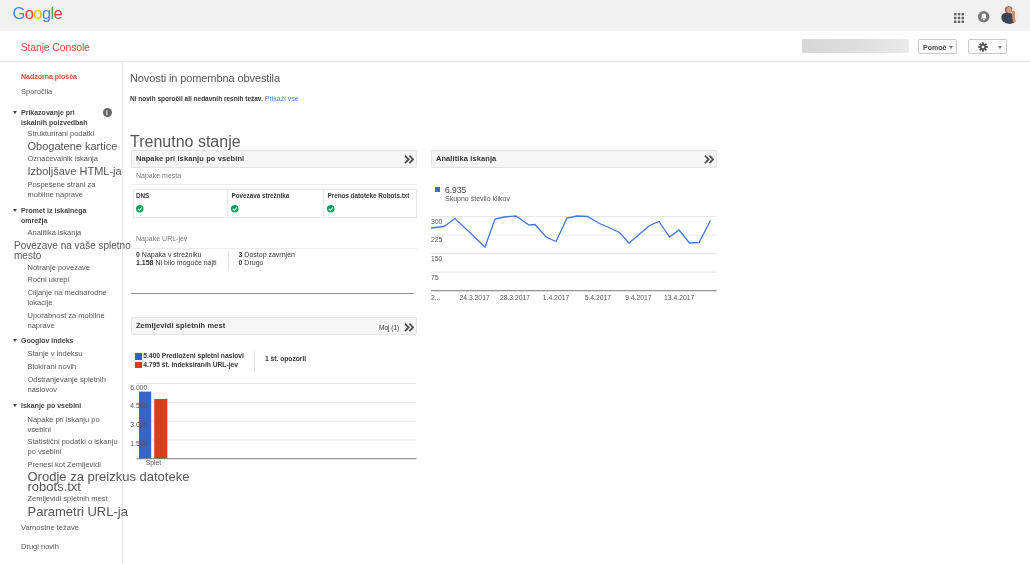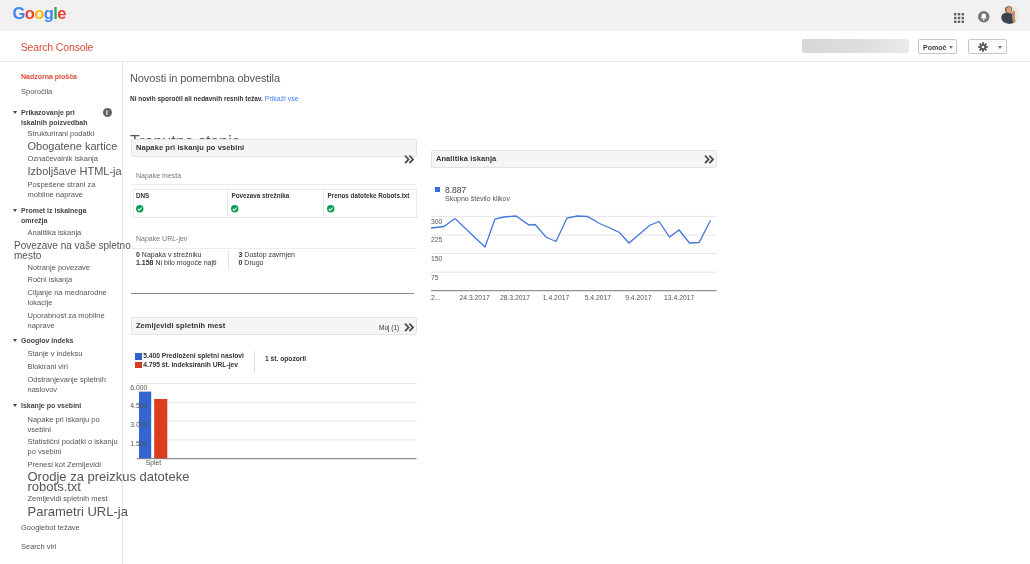--- a/index.html
+++ b/index.html
@@ -5,21 +5,21 @@
 .abs{position:absolute}
 #page{position:relative;width:1030px;height:564px}
 .b{font-weight:bold}
 .hdr{background:#f5f5f5;border:1px solid #e3e3e3;border-radius:2px;width:286px;height:18px}
 .hdr .ht{position:absolute;left:4.4px;top:3.2px;font-size:7.5px;line-height:10px;letter-spacing:0.1px;font-weight:bold;color:#333}
 </style></head>
 <body>
 <div id="page">
 
 <div class="abs" style="left:0;top:0;width:1030px;height:31px;background:#f1f1f1"></div>
-<div class="abs" style="left:12.5px;top:3.5px;font-size:16.5px;font-weight:bold;letter-spacing:-0.6px;line-height:18px"><span style="color:#4285f4">G</span><span style="color:#ea4335">o</span><span style="color:#fbbc05">o</span><span style="color:#4285f4">g</span><span style="color:#34a853">l</span><span style="color:#ea4335">e</span></div>
+<div class="abs" style="left:12.5px;top:3.5px;font-size:16.5px;font-weight:normal;letter-spacing:-0.6px;line-height:18px"><span style="color:#4285f4">G</span><span style="color:#ea4335">o</span><span style="color:#fbbc05">o</span><span style="color:#4285f4">g</span><span style="color:#34a853">l</span><span style="color:#ea4335">e</span></div>
 
 <div class="abs" style="left:954px;top:9px;width:10px;height:10px">
 <svg width="10" height="10">
         <g fill="#616161">
 <rect x="0" y="0" width="2.4" height="2.4"></rect>
           <rect x="3.8" y="0" width="2.4" height="2.4"></rect>
           <rect x="7.6" y="0" width="2.4" height="2.4"></rect>
 <rect x="0" y="3.8" width="2.4" height="2.4"></rect>
           <rect x="3.8" y="3.8" width="2.4" height="2.4"></rect>
           <rect x="7.6" y="3.8" width="2.4" height="2.4"></rect>
@@ -46,21 +46,21 @@
 <g clip-path="url(#av)">
 <rect width="19" height="19" fill="#eceae7"></rect>
 <path d="M5 6 Q4.3 1.5 8.5 1.2 Q11.8 1 12.3 3.5 L11.8 6.5 L10 8.5 L6.5 8.5 Z" fill="#7d5c3f"></path>
 <ellipse cx="9" cy="5" rx="2.6" ry="3.1" fill="#d6a07c"></ellipse>
 <path d="M1 19 L1.5 11 Q3 7.5 7 7.8 L12 8.5 Q14 9 14.5 11 L14.5 19 Z" fill="#3d4154"></path>
 <path d="M12.3 13 L11.9 8 Q12.4 5.2 13.9 5.6 Q15.4 6 15.1 8.5 L14.9 13 L15.9 17 L12.9 17.5 Z" fill="#cb8f63"></path>
 </g>
       </svg></div>
 
 <div class="abs" style="left:0;top:31px;width:1030px;height:31px;background:#fff;border-bottom:1px solid #e8e8e8"></div>
-<div class="abs" style="left:20.7px;top:42.4px;font-size:10.5px;line-height:10.5px;letter-spacing:-0.15px;color:#dd4b39">Search Console</div>
+<div class="abs" style="left:20.7px;top:42.4px;font-size:10.5px;line-height:10.5px;letter-spacing:-0.15px;color:#dd4b39">Stanje Console</div>
 
 <div class="abs" style="left:802px;top:39px;width:107px;height:14px;border-radius:2px;background:linear-gradient(90deg,#d7d7d7,#dedede 55%,#eaeaea)"></div>
 
 <div class="abs" style="left:918px;top:39px;width:39px;height:15px;background:#fbfbfb;border:1px solid #c8c8c8;border-radius:2px">
 <span class="abs b" style="left:4px;top:3.5px;font-size:7px;line-height:8px;color:#444">Pomoč</span>
 <span class="abs" style="left:30px;top:5.5px;width:0;height:0;border-left:2.8px solid transparent;border-right:2.8px solid transparent;border-top:3.2px solid #777"></span>
     </div>
 
 <div class="abs" style="left:968px;top:39px;width:39px;height:15px;background:#fbfbfb;border:1px solid #c8c8c8;border-radius:2px">
 <svg class="abs" style="left:9px;top:1.5px" width="10" height="10" viewBox="0 0 10 10">
@@ -92,44 +92,44 @@
 <div class="abs" style="left:27.5px;top:129.1px;font-size:7.5px;line-height:10px;color:#555">Strukturirani podatki</div>
 <div class="abs" style="left:27.5px;top:141.3px;font-size:11px;line-height:10px;color:#555">Obogatene kartice</div>
 <div class="abs" style="left:27.5px;top:153.5px;font-size:7.5px;line-height:10px;color:#555">Označevalnik iskanja</div>
 <div class="abs" style="left:27.5px;top:165.7px;font-size:11px;line-height:10px;color:#555">Izboljšave HTML-ja</div>
 <div class="abs" style="left:27.5px;top:179.9px;font-size:7.5px;line-height:10px;color:#555">Pospešene strani za<br>mobilne naprave</div>
 <div class="abs" style="left:21px;top:205.9px;font-size:7px;line-height:10px;font-weight:bold;color:#444">Promet iz iskalnega<br>omrežja</div>
 <div class="abs" style="left:13px;top:209.1px;width:0;height:0;border-left:2.8px solid transparent;border-right:2.8px solid transparent;border-top:3.4px solid #444"></div>
 <div class="abs" style="left:27.5px;top:228.1px;font-size:7.5px;line-height:10px;color:#555">Analitika iskanja</div>
 <div class="abs" style="left:14px;top:240.7px;font-size:10px;line-height:10px;color:#555">Povezave na vaše spletno<br>mesto</div>
 <div class="abs" style="left:27.5px;top:263.2px;font-size:7.5px;line-height:10px;color:#555">Notranje povezave</div>
-<div class="abs" style="left:27.5px;top:275.1px;font-size:7.5px;line-height:10px;color:#555">Ročni iskanja</div>
+<div class="abs" style="left:27.5px;top:275.1px;font-size:7.5px;line-height:10px;color:#555">Ročni ukrepi</div>
 <div class="abs" style="left:27.5px;top:287.8px;font-size:7.5px;line-height:10px;color:#555">Ciljanje na mednarodne<br>lokacije</div>
 <div class="abs" style="left:27.5px;top:310.8px;font-size:7.5px;line-height:10px;color:#555">Uporabnost za mobilne<br>naprave</div>
 <div class="abs" style="left:21px;top:336.1px;font-size:7px;line-height:10px;font-weight:bold;color:#444">Googlov indeks</div>
 <div class="abs" style="left:13px;top:339.3px;width:0;height:0;border-left:2.8px solid transparent;border-right:2.8px solid transparent;border-top:3.4px solid #444"></div>
 <div class="abs" style="left:27.5px;top:349.2px;font-size:7.5px;line-height:10px;color:#555">Stanje v indeksu</div>
-<div class="abs" style="left:27.5px;top:361.9px;font-size:7.5px;line-height:10px;color:#555">Blokirani viri</div>
+<div class="abs" style="left:27.5px;top:361.9px;font-size:7.5px;line-height:10px;color:#555">Blokirani novih</div>
 <div class="abs" style="left:27.5px;top:375.1px;font-size:7.5px;line-height:10px;color:#555">Odstranjevanje spletnih<br>naslovov</div>
 <div class="abs" style="left:21px;top:400.6px;font-size:7px;line-height:10px;font-weight:bold;color:#444">Iskanje po vsebini</div>
 <div class="abs" style="left:13px;top:403.8px;width:0;height:0;border-left:2.8px solid transparent;border-right:2.8px solid transparent;border-top:3.4px solid #444"></div>
 <div class="abs" style="left:27.5px;top:414.9px;font-size:7.5px;line-height:10px;color:#555">Napake pri iskanju po<br>vsebini</div>
 <div class="abs" style="left:27.5px;top:437.4px;font-size:7.5px;line-height:10px;color:#555">Statistični podatki o iskanju<br>po vsebini</div>
 <div class="abs" style="left:27.5px;top:459.6px;font-size:7.5px;line-height:10px;color:#555">Prenesi kot Zemljevidi</div>
 <div class="abs" style="left:27.5px;top:472.0px;font-size:13px;line-height:10px;color:#555">Orodje za preizkus datoteke<br>robots.txt</div>
 <div class="abs" style="left:27.5px;top:494.2px;font-size:7.5px;line-height:10px;color:#555">Zemljevidi spletnih mest</div>
 <div class="abs" style="left:27.5px;top:506.5px;font-size:13px;line-height:10px;color:#555">Parametri URL-ja</div>
-<div class="abs" style="left:21px;top:522.9px;font-size:7.5px;line-height:10px;color:#555">Googlebot težave</div>
-<div class="abs" style="left:21px;top:542.3px;font-size:7.5px;line-height:10px;color:#555">Search viri</div>
+<div class="abs" style="left:21px;top:522.9px;font-size:7.5px;line-height:10px;color:#555">Varnostne težave</div>
+<div class="abs" style="left:21px;top:542.3px;font-size:7.5px;line-height:10px;color:#555">Drugi novih</div>
 
 <div class="abs" style="left:130px;top:72.9px;font-size:11px;line-height:11px;letter-spacing:-0.1px;color:#555">Novosti in pomembna obvestila</div>
 <div class="abs" style="left:130px;top:93.5px;font-size:6.5px;line-height:10px"><span class="b" style="color:#333">Ni novih sporočil ali nedavnih resnih težav.</span><span style="font-size:7px;color:#4285f4"> Prikaži vse</span></div>
 <div class="abs" style="left:130px;top:136px;font-size:16px;line-height:11px;color:#555">Trenutno stanje</div>
 
-<div class="abs hdr" style="left:130.5px;top:139px">
+<div class="abs hdr" style="left:130.5px;top:150px">
       <span class="ht">Napake pri iskanju po vsebini</span>
     </div>
 <svg class="abs" style="left:403.5px;top:154.5px" width="10" height="9" viewBox="0 0 10 9">
       <path d="M1 0.7 L4.6 4.4 L1 8.1 M5.4 0.7 L9 4.4 L5.4 8.1" stroke="#4a4a4a" stroke-width="1.75" fill="none"></path>
     </svg>
 
 <div class="abs" style="left:136px;top:170.6px;font-size:7px;line-height:10px;color:#777">Napake mesta</div>
 <div class="abs" style="left:130.5px;top:184px;width:286px;height:1px;background:#ececec"></div>
 
 <div class="abs" style="left:132.5px;top:189px;width:284px;height:29px;border:1px solid #e8e8e8">
@@ -160,21 +160,21 @@
 <div class="abs" style="left:130.5px;top:293px;width:283px;height:1px;background:#8a8a8a"></div>
 
 <div class="abs hdr" style="left:430.5px;top:150px">
       <span class="ht">Analitika iskanja</span>
     </div>
 <svg class="abs" style="left:703.5px;top:154.5px" width="10" height="9" viewBox="0 0 10 9">
       <path d="M1 0.7 L4.6 4.4 L1 8.1 M5.4 0.7 L9 4.4 L5.4 8.1" stroke="#4a4a4a" stroke-width="1.75" fill="none"></path>
     </svg>
 
 <div class="abs" style="left:434.7px;top:186.5px;width:5.6px;height:5.6px;background:#3c6bd5"></div>
-<div class="abs" style="left:445px;top:185.1px;font-size:8.5px;line-height:10px;color:#444">8.887</div>
+<div class="abs" style="left:445px;top:185.1px;font-size:8.5px;line-height:10px;color:#444">6.935</div>
 <div class="abs" style="left:445px;top:194.2px;font-size:7px;line-height:10px;color:#555">Skupno število klikov</div>
 
 <svg class="abs" style="left:425px;top:205px" width="300" height="100" viewBox="0 0 300 100">
 <g stroke="#e6e6e6" stroke-width="1">
 <line x1="6" y1="11.4" x2="291.6" y2="11.4"></line>
 <line x1="6" y1="30" x2="291.6" y2="30"></line>
 <line x1="6" y1="48.5" x2="291.6" y2="48.5"></line>
 <line x1="6" y1="67.2" x2="291.6" y2="67.2"></line>
 </g>
 <line x1="6" y1="85.7" x2="291.6" y2="85.7" stroke="#787878" stroke-width="1"></line>

